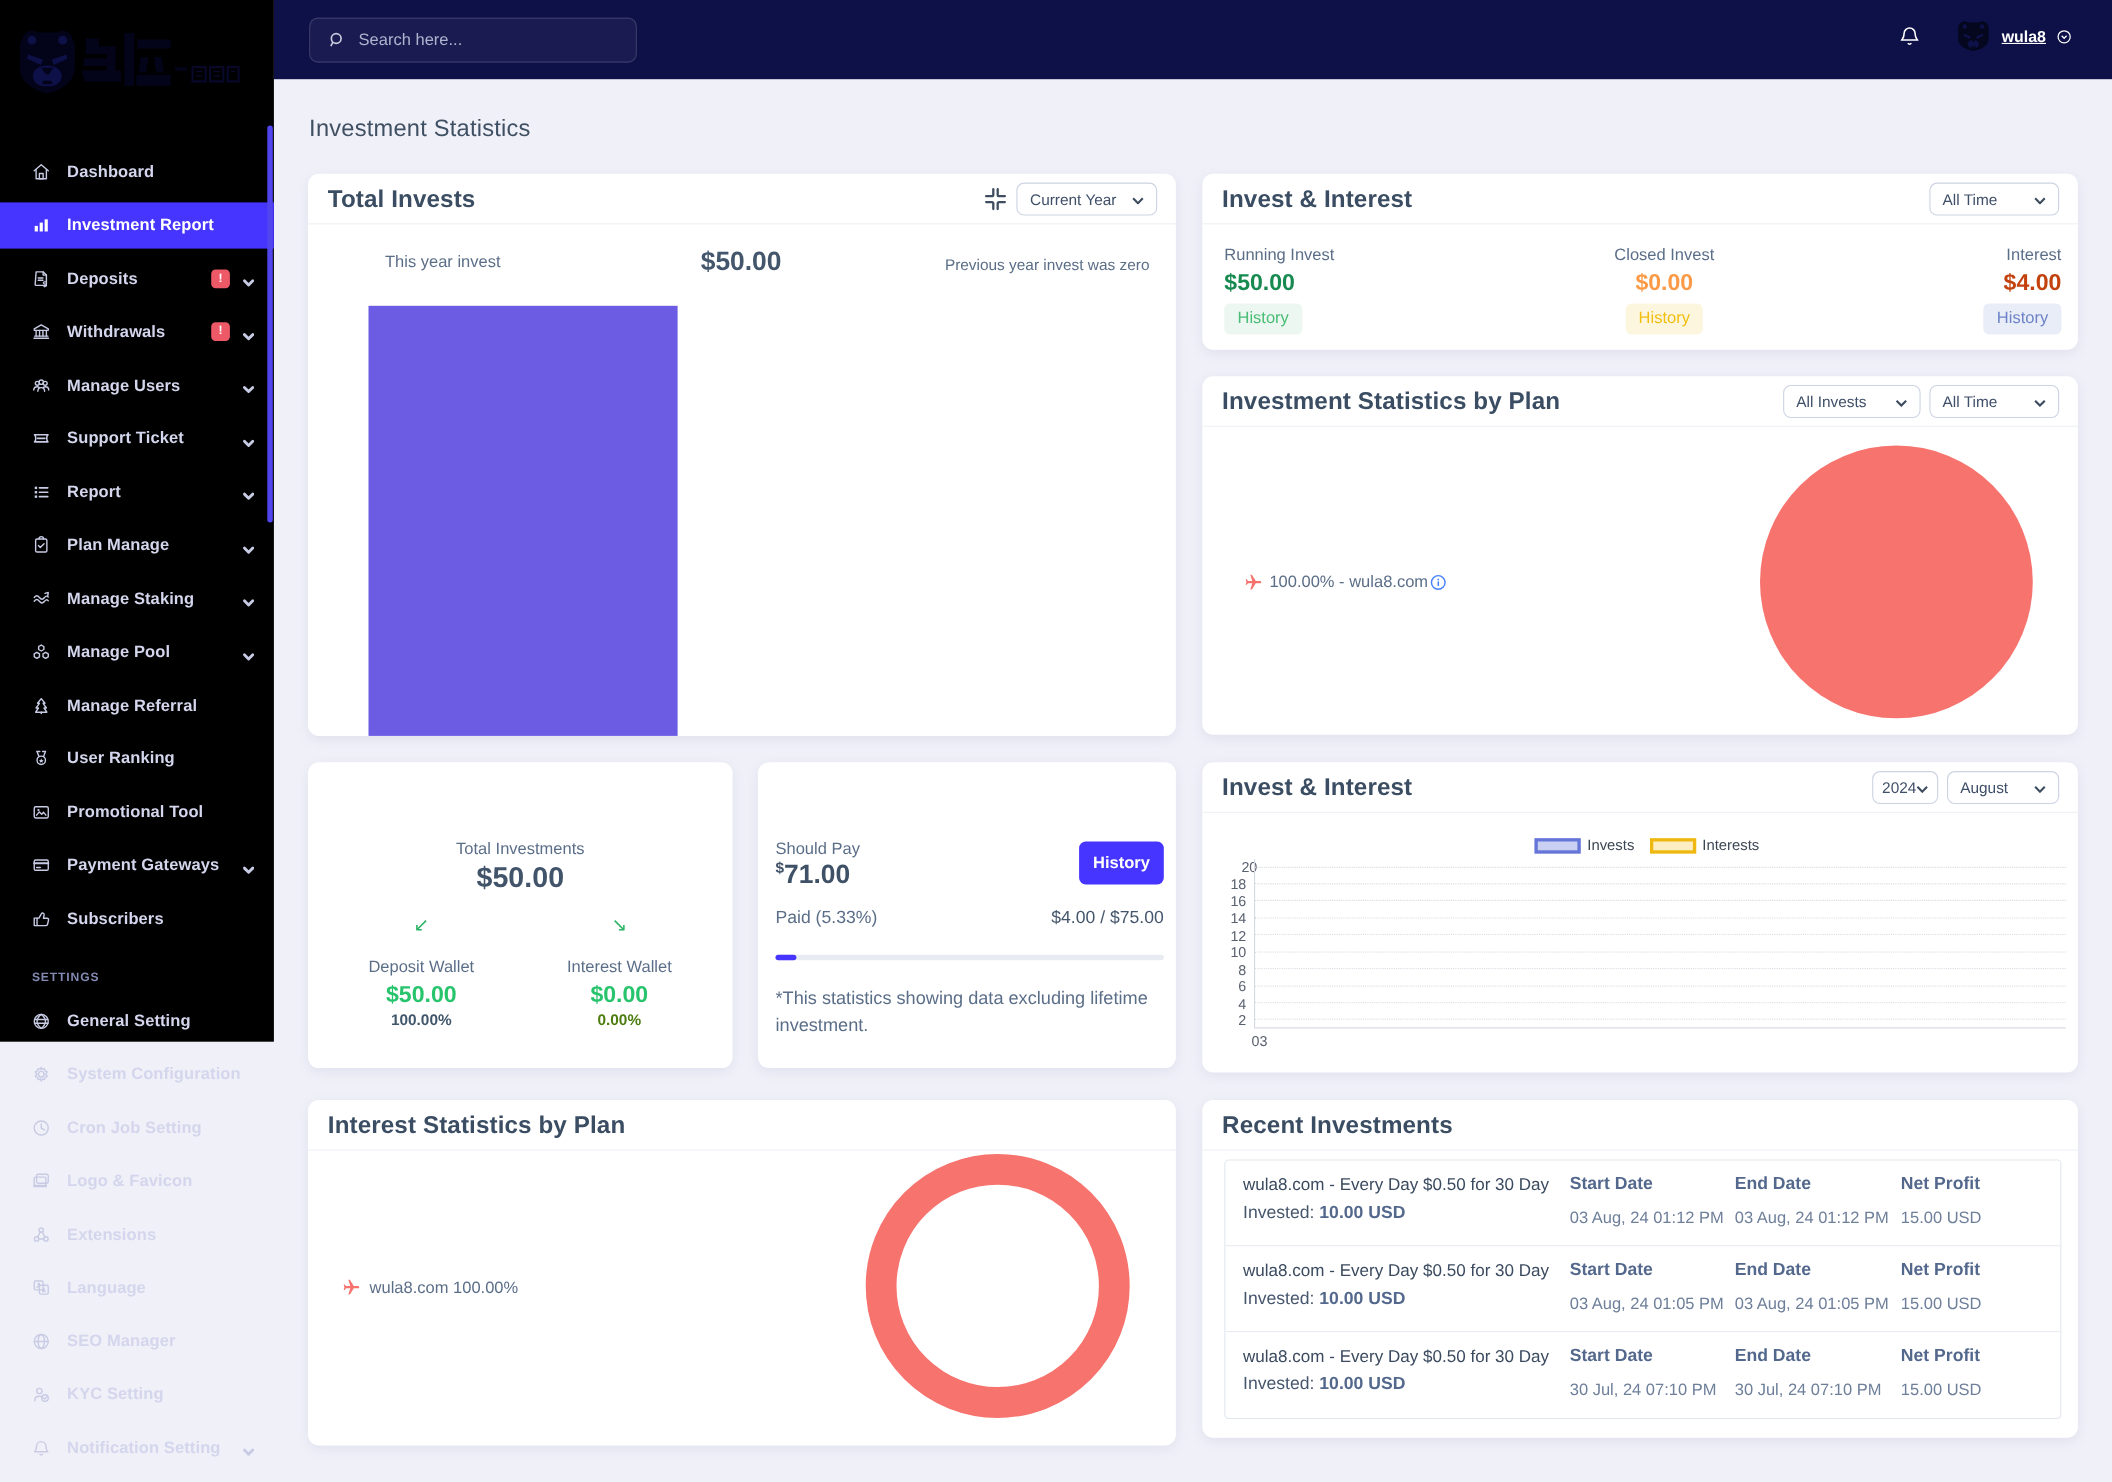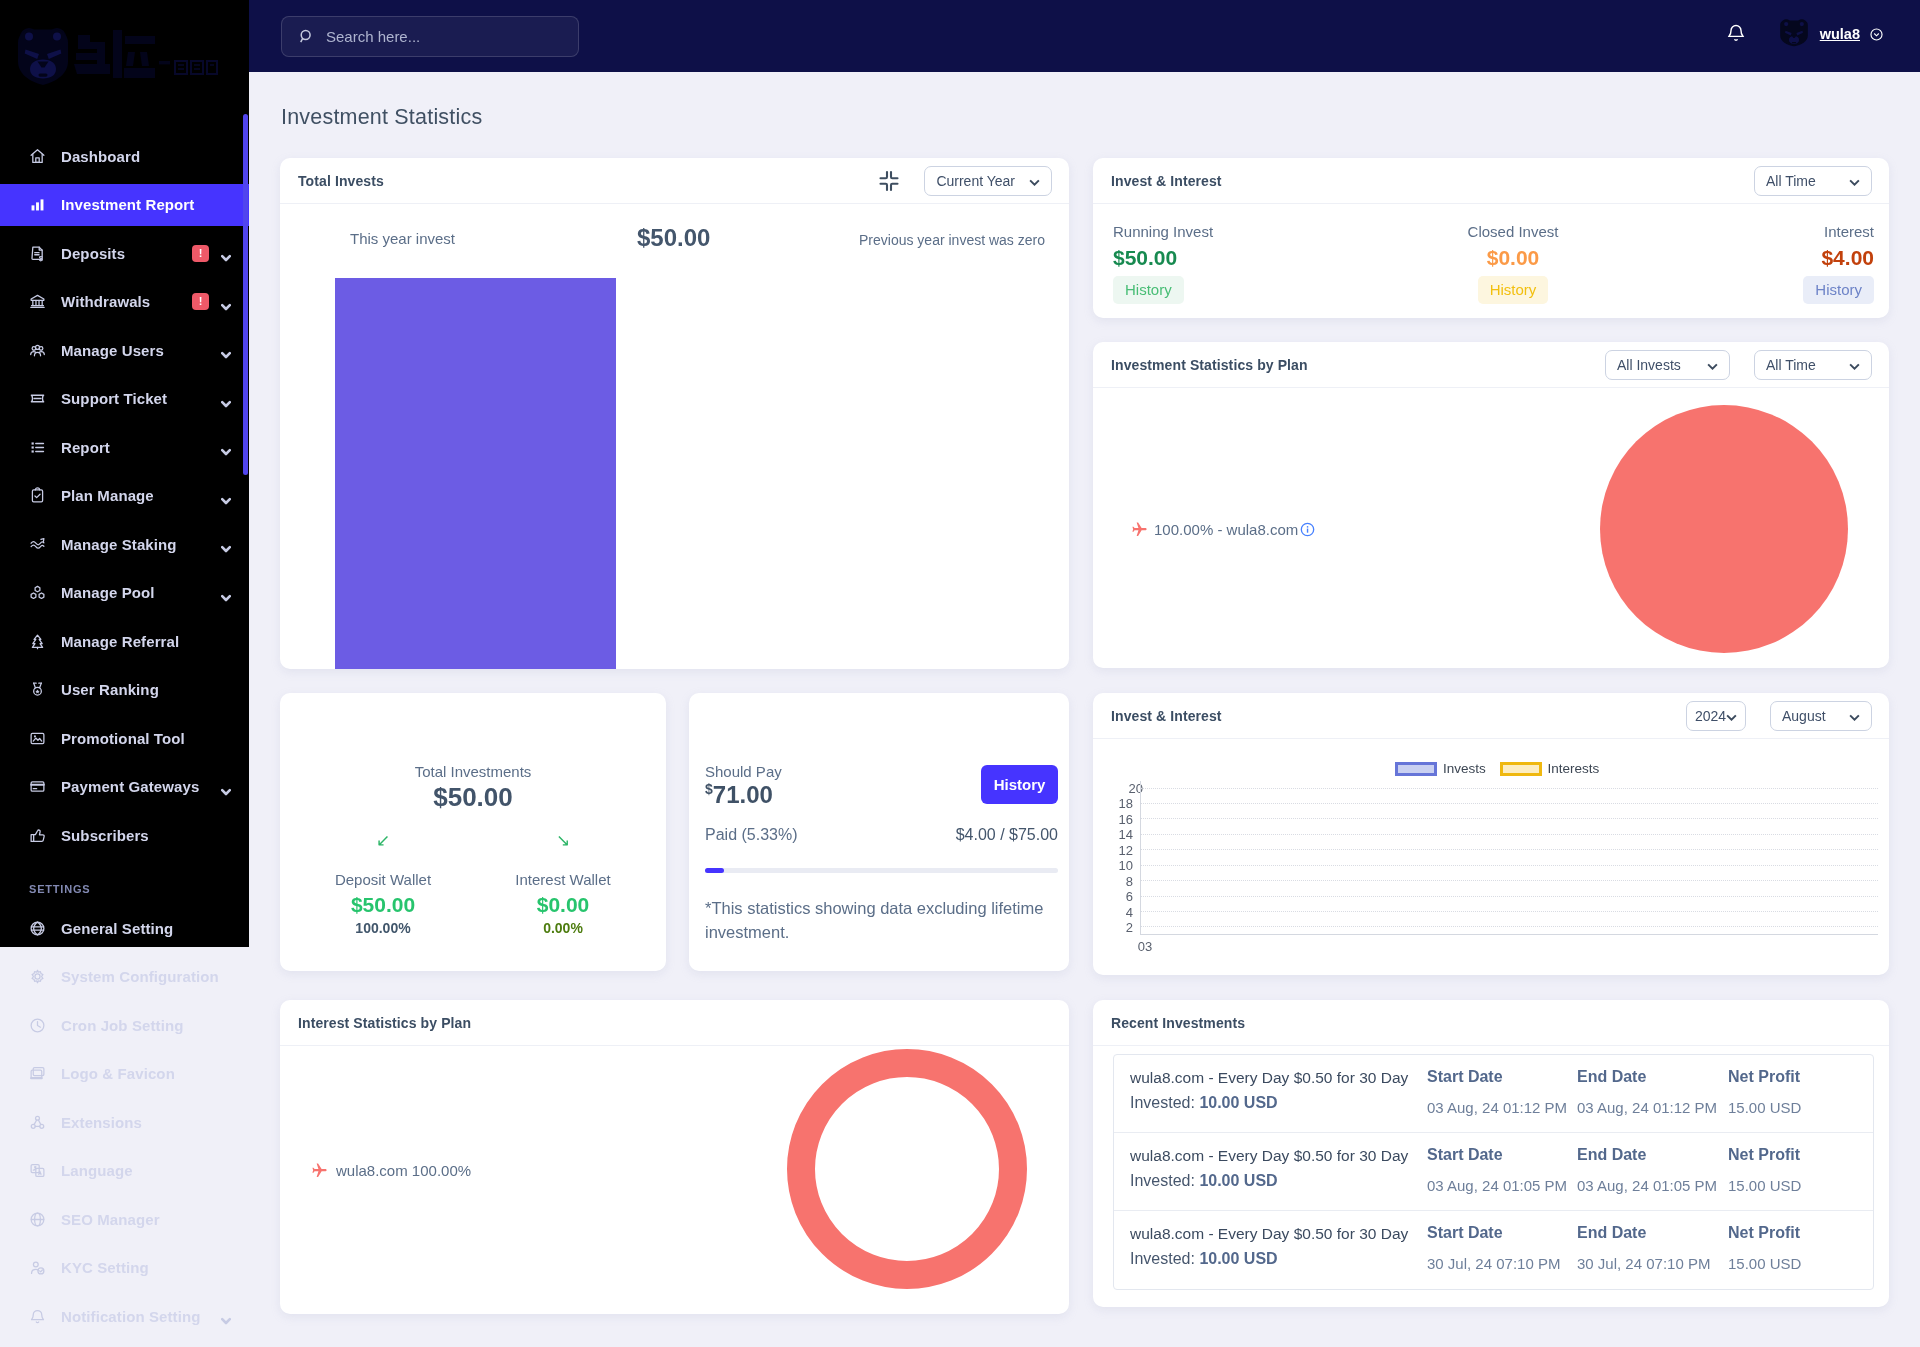--- a/index.html
+++ b/index.html
@@ -26,23 +26,23 @@
 .search svg { margin-right:11px; }
 .tb-right { position:absolute; right:0; top:0; height:72px; }
 .bell { position:absolute; right:174px; top:23px; }
 .avatar { position:absolute; right:111px; top:17px; width:30px; height:34px; }
 .uname { position:absolute; right:60px; top:26px; color:#fff; font-size:14.5px; font-weight:700;text-decoration:underline; }
 .circ-ch { position:absolute; right:37px; top:27px; }
 
 
 .card { position:absolute; background:#fff; border-radius:10px; box-shadow:0 3px 10px rgba(160,165,200,.18); }
 .chead { height:46px; border-bottom:1px solid #eef0f6; display:flex; align-items:center; padding:0 17px 0 18px; }
-.ctitle { font-size:14px; font-weight:700; color:#3b4d63; letter-spacing:.1px; }
+.ctitle { font-size:22px; font-weight:700; color:#3b4d63; letter-spacing:.1px; }
 .hr-right { margin-left:auto; display:flex; align-items:center; gap:8px; }
-.sel { height:30px; border:1px solid #ccd3e2; border-radius:7px; display:flex; align-items:center; padding:0 11px; font-size:14px; color:#3f4f68; background:#fff;margin-left:16px; }
+.sel { height:30px; border:1px solid #ccd3e2; border-radius:7px; display:flex; align-items:center; padding:0 11px; font-size:14px; color:#3f4f68; background:#fff; }
 .sel .sch { margin-left:14px; }
 .muted { color:#5b6e88; }
 
 #card-totalinvests { left:280px; top:158px; width:789px; height:511px; }
 #card-investinterest1 { left:1093px; top:158px; width:796px; height:160px; }
 #card-statsplan { left:1093px; top:342px; width:796px; height:326px; }
 #card-investments { left:280px; top:693px; width:386px; height:278px; }
 #card-profittopay { left:689px; top:693px; width:380px; height:278px; }
 #card-investinterest2 { left:1093px; top:693px; width:796px; height:282px; }
 #card-intstatsplan { left:280px; top:1000px; width:789px; height:314px; }

